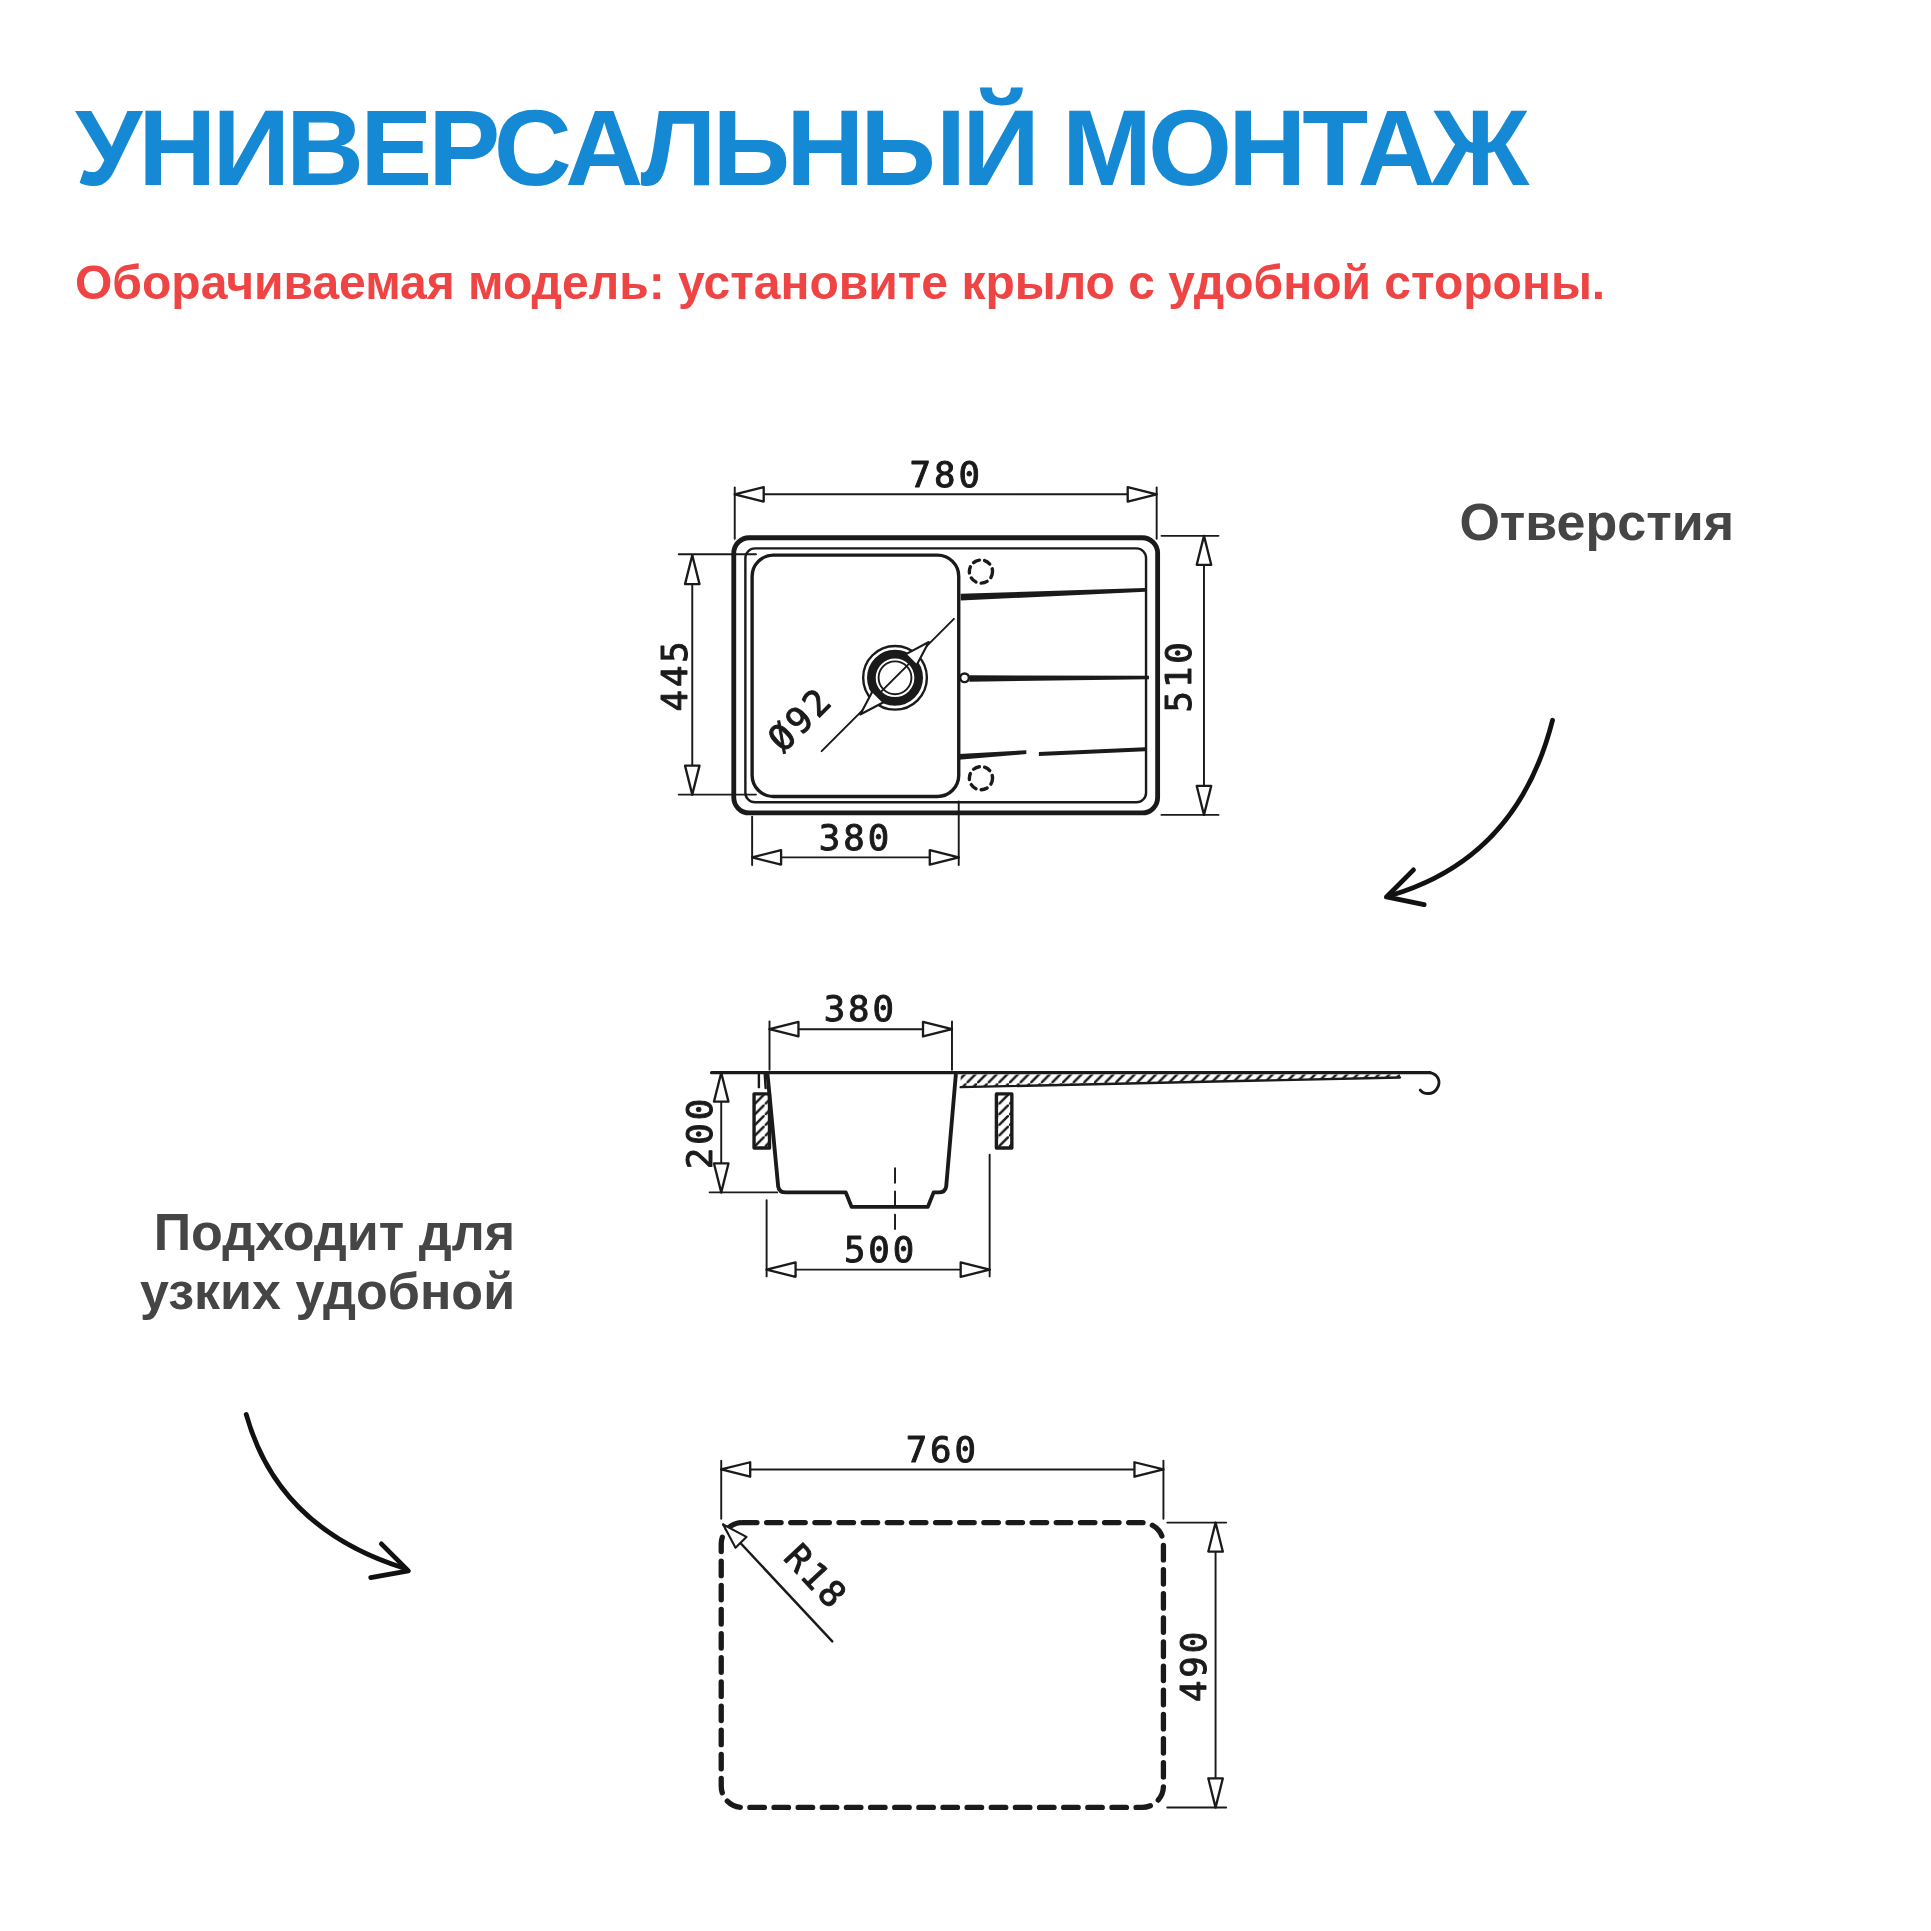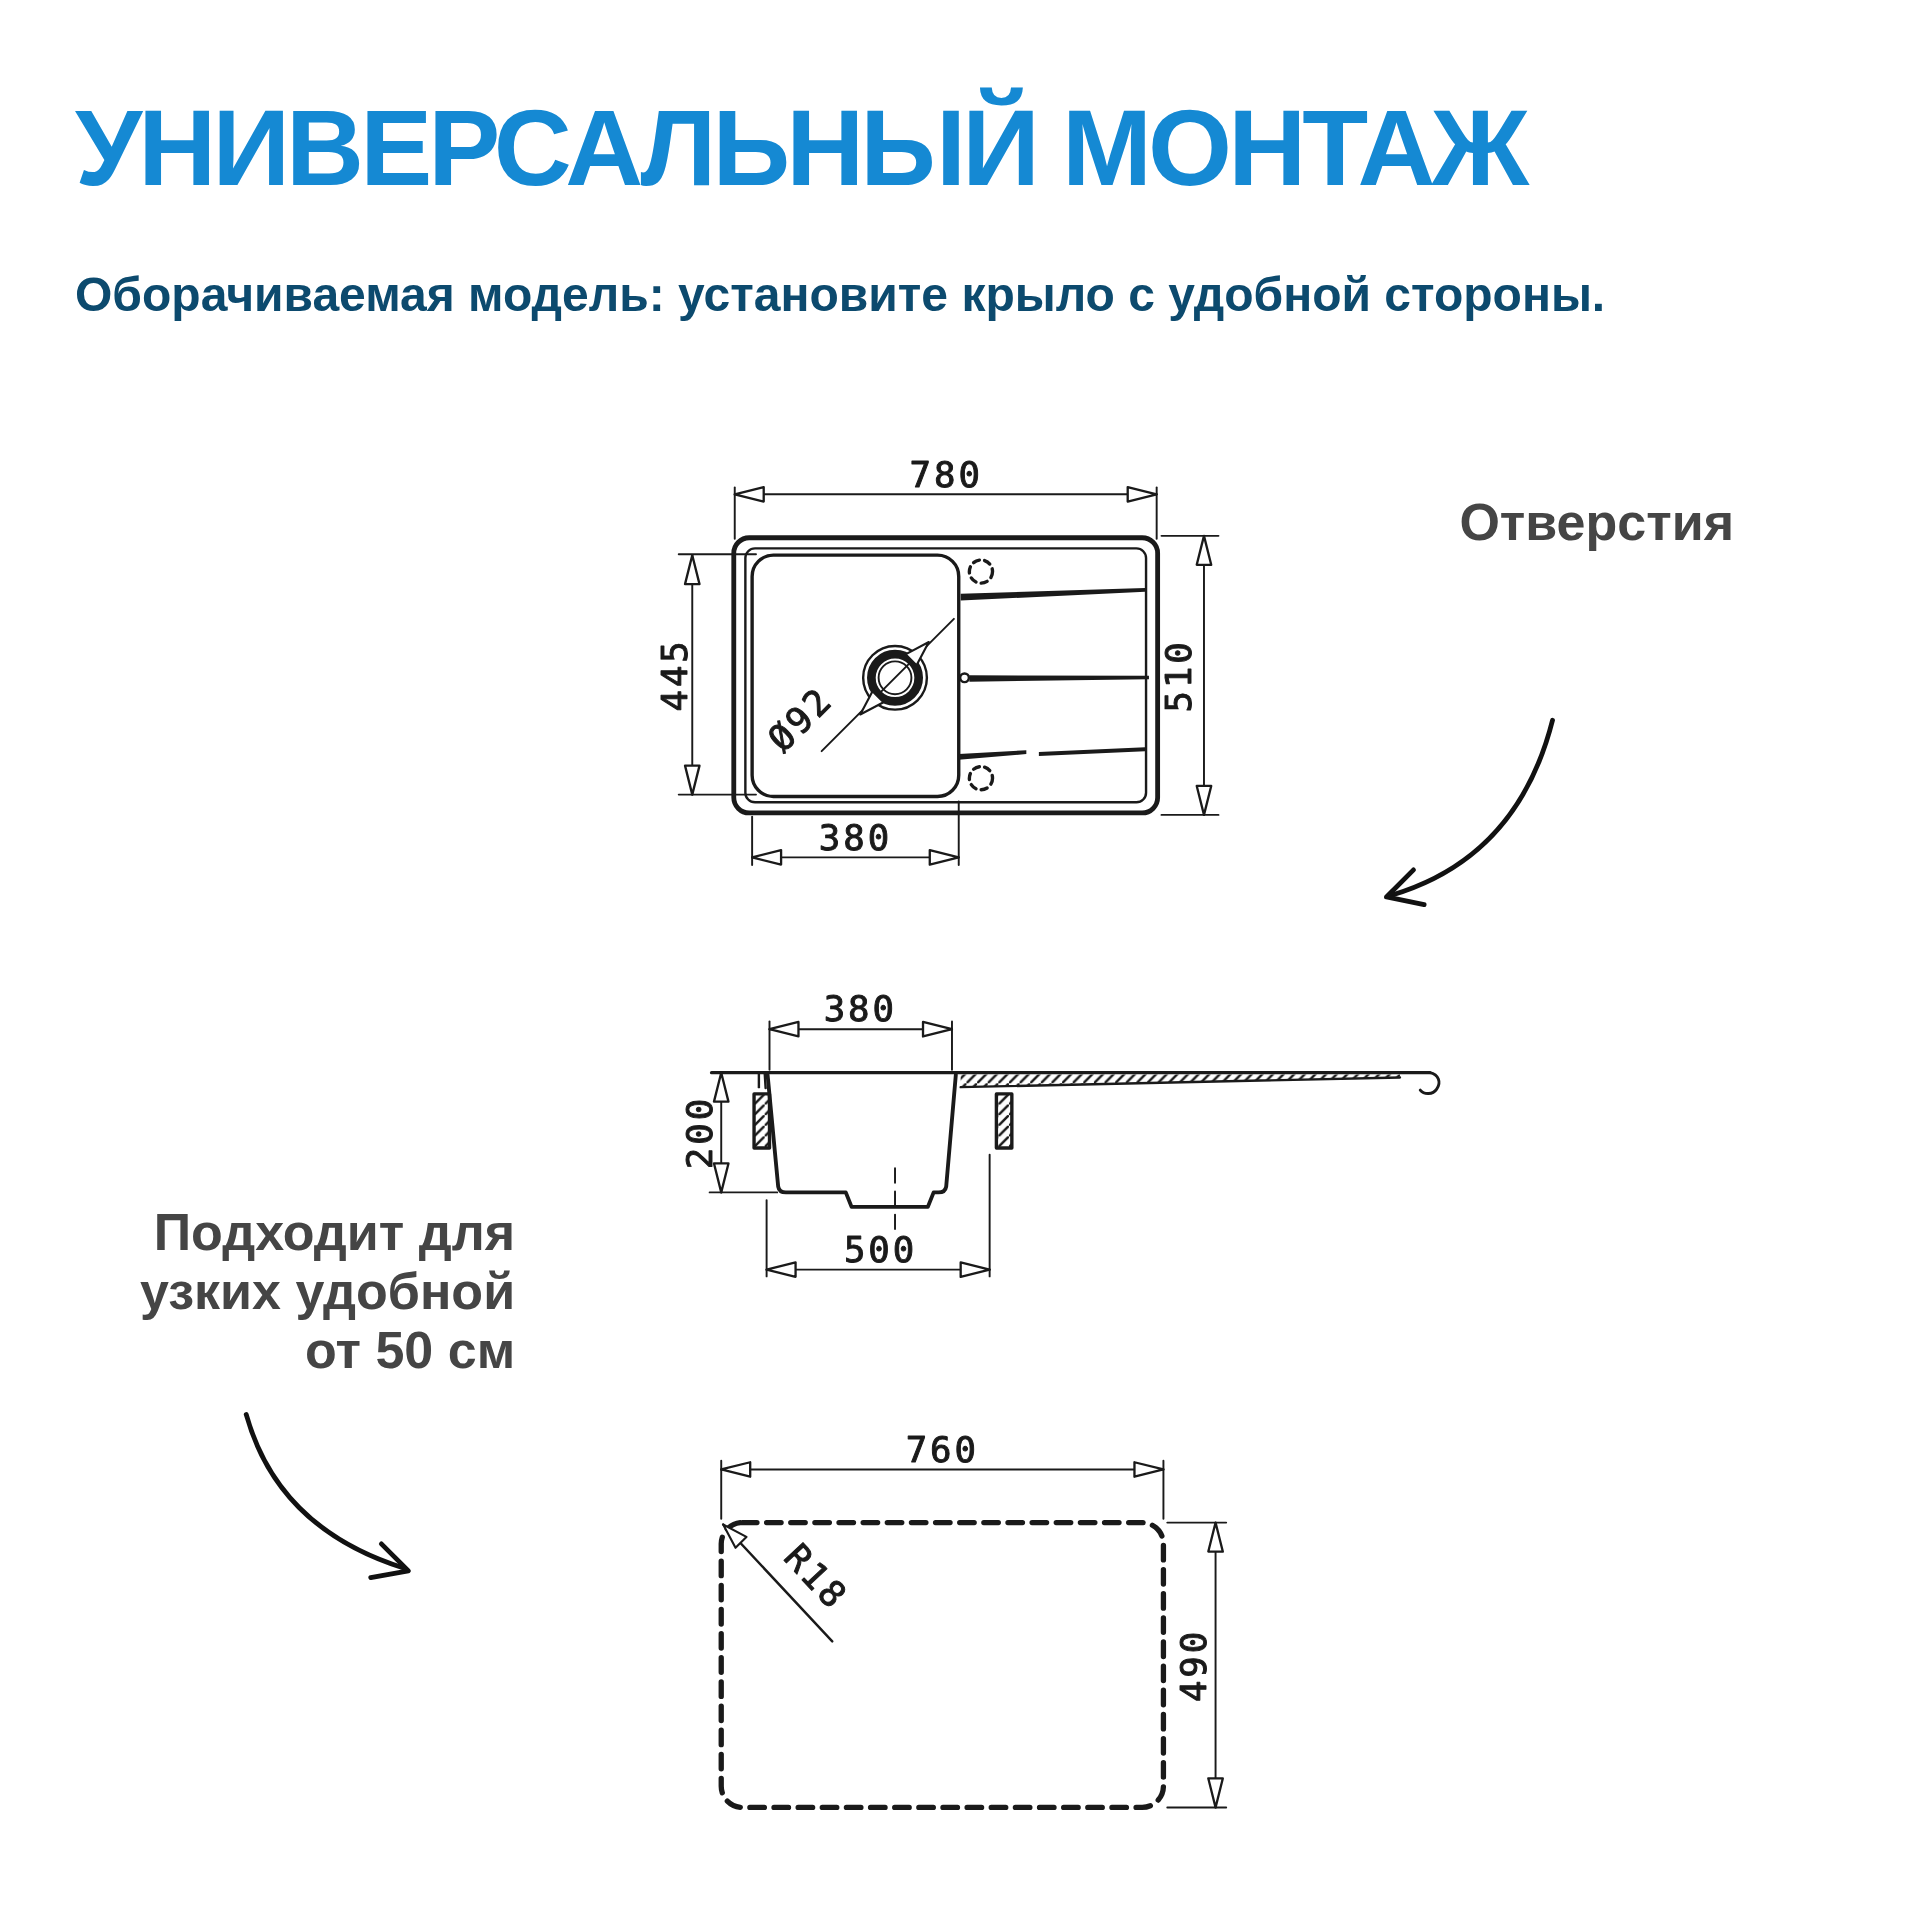--- a/index.html
+++ b/index.html
@@ -8,22 +8,21 @@
     font-family:"Liberation Sans", sans-serif;overflow:hidden;
   }
   .title{
     position:absolute;left:75px;top:85px;
     font-size:108px;font-weight:700;letter-spacing:-3.9px;
     color:#1589d3;white-space:nowrap;
   }
   .subtitle{
     position:absolute;left:75px;top:249px;
     font-size:48px;font-weight:700;line-height:68px;
-    color:#0c4a6e;
-    margin-top:12px;
+    color:#ef4444;
   }
   .note{
     position:absolute;color:#454545;font-weight:700;
   }
   .note-right{
     top:488px;right:197px;text-align:center;
     font-size:52px;line-height:68px;
   }
   .note-left{
     top:1203px;left:140px;text-align:right;
@@ -46,21 +45,20 @@
   <span>установите крыло с удобной стороны.</span>
 </div>
 
 <div class="note note-right">
   <span>Отверстия</span>
 </div>
 
 <div class="note note-left">
   <span>Подходит для</span>
   <span>узких удобной</span>
-  <span>от 50 см</span>
 </div>
 
 <svg class="drawing" width="1931" height="1931" viewBox="0 0 2000 2000" stroke-linecap="round" stroke-linejoin="round">
   <defs>
     <marker id="da" viewBox="-34 -10 38 20" markerWidth="38" markerHeight="20" refX="0" refY="0" orient="auto-start-reverse" markerUnits="userSpaceOnUse">
       <path d="M0,0 L-30,7.5 L-30,-7.5 Z" fill="#ffffff" stroke="#1a1a1a" stroke-width="2.4"></path>
     </marker>
     <pattern id="hatch" patternUnits="userSpaceOnUse" width="11" height="11">
       <path d="M0,11 L11,0" stroke="#1a1a1a" stroke-width="2.6"></path>
     </pattern>

